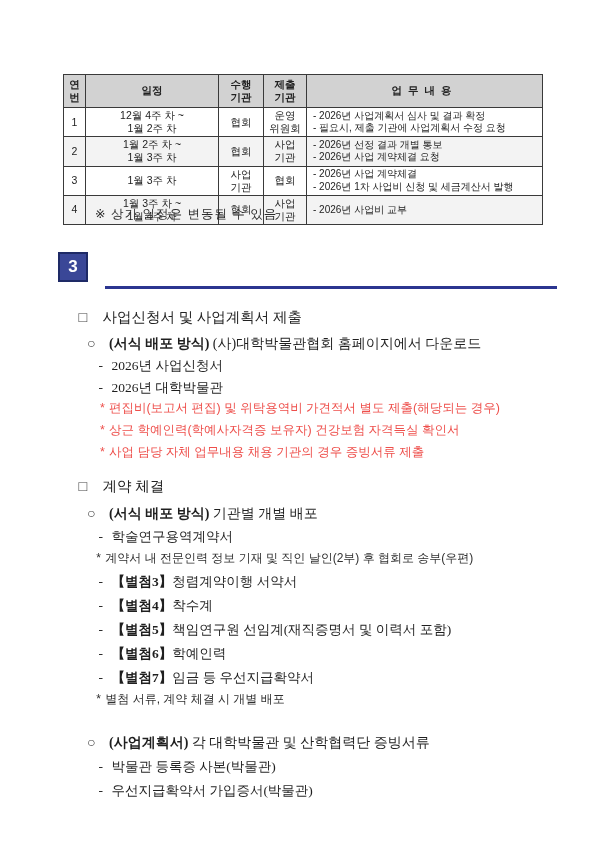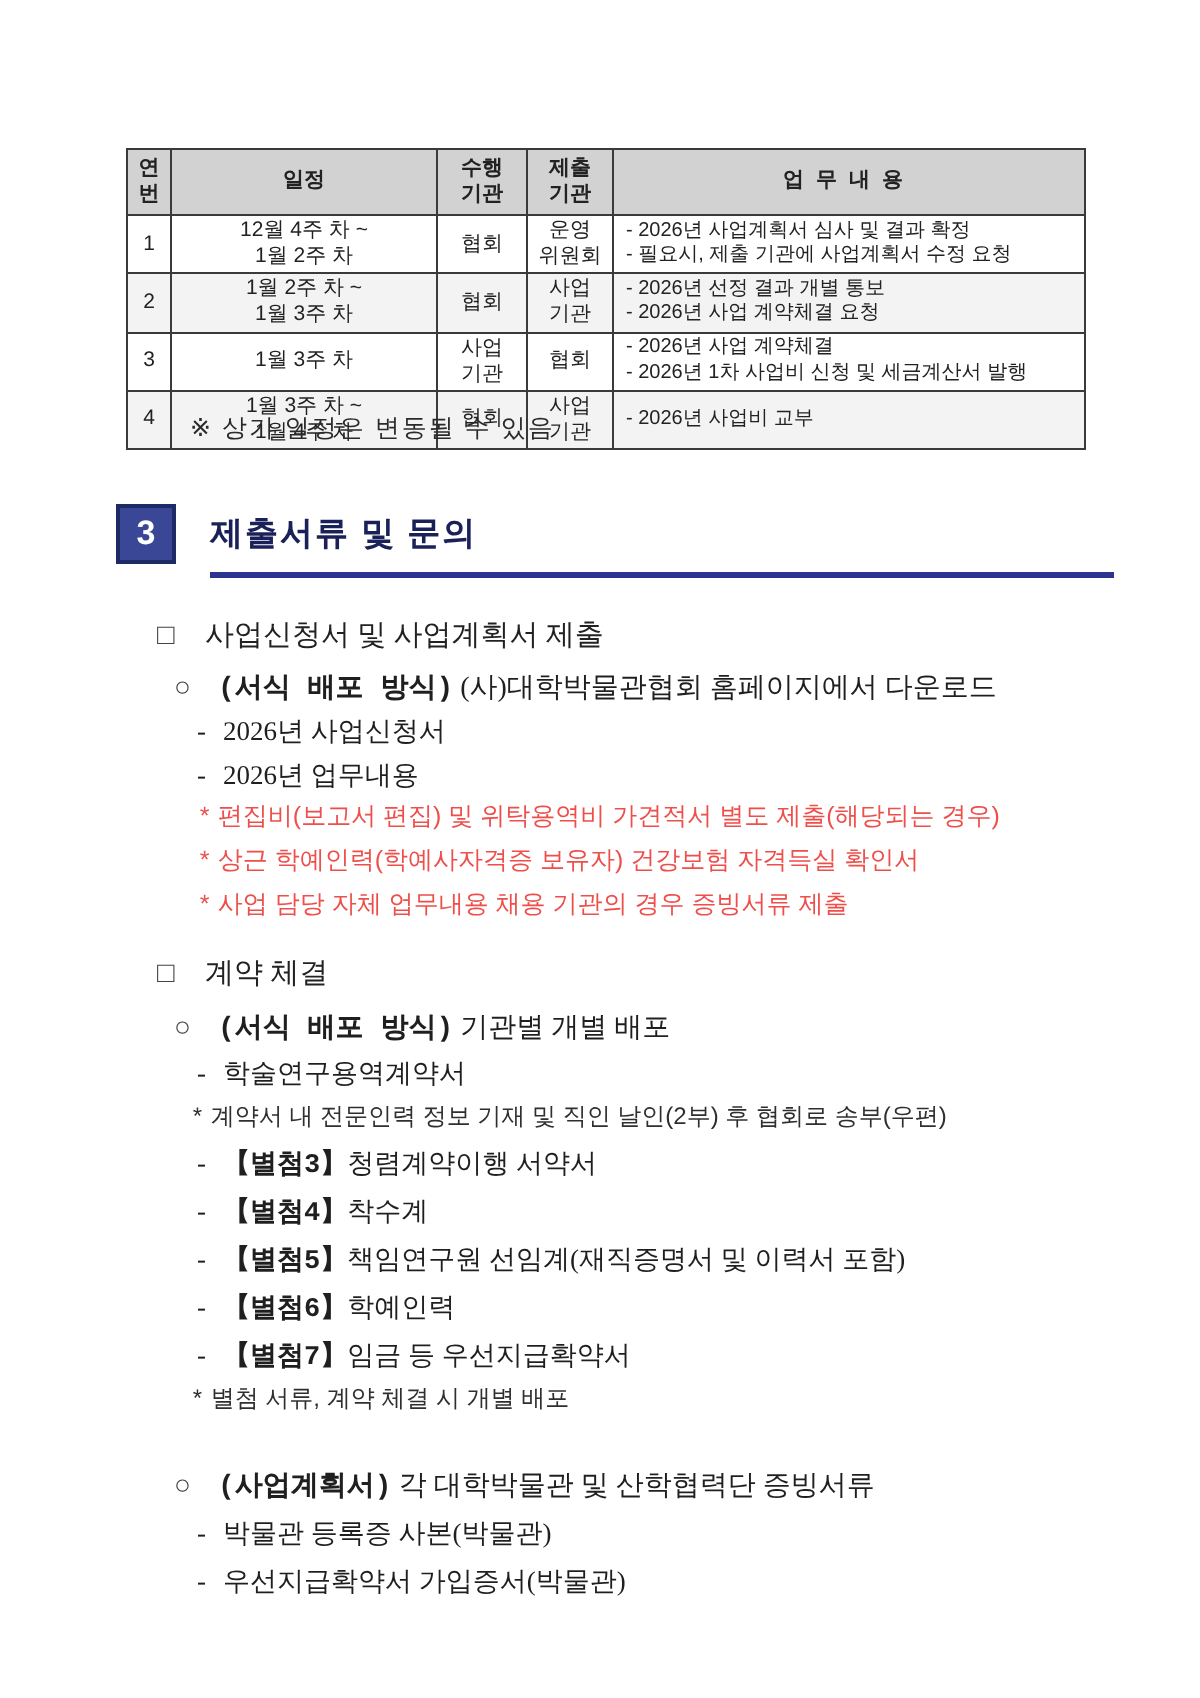--- a/index.html
+++ b/index.html
@@ -56,21 +56,21 @@
   .l-r{
     padding-left:86px;font-family:"Liberation Sans","DejaVu Sans",sans-serif;
     font-size:12.5px;color:#ee4f4b;
   }
   .l-r .mk{width:9px;}
   .l-n{
     padding-left:83px;font-family:"Liberation Sans","DejaVu Sans",sans-serif;
     font-size:12px;color:#2f2f2f;
   }
   .l-n .mk{width:9px;}
-  .b{font-weight:bold;font-family:Liberation Mono, monospace;}
+  .b{font-weight:bold;}
 </style>
 </head>
 <body>
 
 <div class="page">
 
   <table class="sched-table">
     <colgroup>
       <col style="width:22px">
         <col style="width:133px">
@@ -128,35 +128,34 @@
         <td>사업
 기관</td>
         <td class="tasks">- 2026년 사업비 교부</td>
       </tr>
     </tbody>
   </table>
 
   <div class="table-note">※ 상기 일정은 변동될 수 있음</div>
 
   <div class="section-num">3</div>
-  <div class="section-title">제출서류 및 문의</div>
   <div class="section-rule"></div>
 
   <div class="line l-h" style="top:291px">
     <span class="mk">□</span><span>사업신청서 및 사업계획서 제출</span>
   </div>
 
   <div class="line l-o" style="top:319px">
     <span class="mk">○</span><span class="b">(서식 배포 방식)</span><span> (사)대학박물관협회 홈페이지에서 다운로드</span>
   </div>
   <div class="line l-d" style="top:341px">
     <span class="mk">-</span><span>2026년 사업신청서</span>
   </div>
   <div class="line l-d" style="top:363px">
-    <span class="mk">-</span><span>2026년 업무내용</span>
+    <span class="mk">-</span><span>2026년 대학박물관</span>
   </div>
   <div class="line l-r" style="top:386px">
     <span class="mk">*</span><span>편집비(보고서 편집) 및 위탁용역비 가견적서 별도 제출(해당되는 경우)</span>
   </div>
   <div class="line l-r" style="top:408px">
     <span class="mk">*</span><span>상근 학예인력(학예사자격증 보유자) 건강보험 자격득실 확인서</span>
   </div>
   <div class="line l-r" style="top:430px">
     <span class="mk">*</span><span>사업 담당 자체 업무내용 채용 기관의 경우 증빙서류 제출</span>
   </div>

